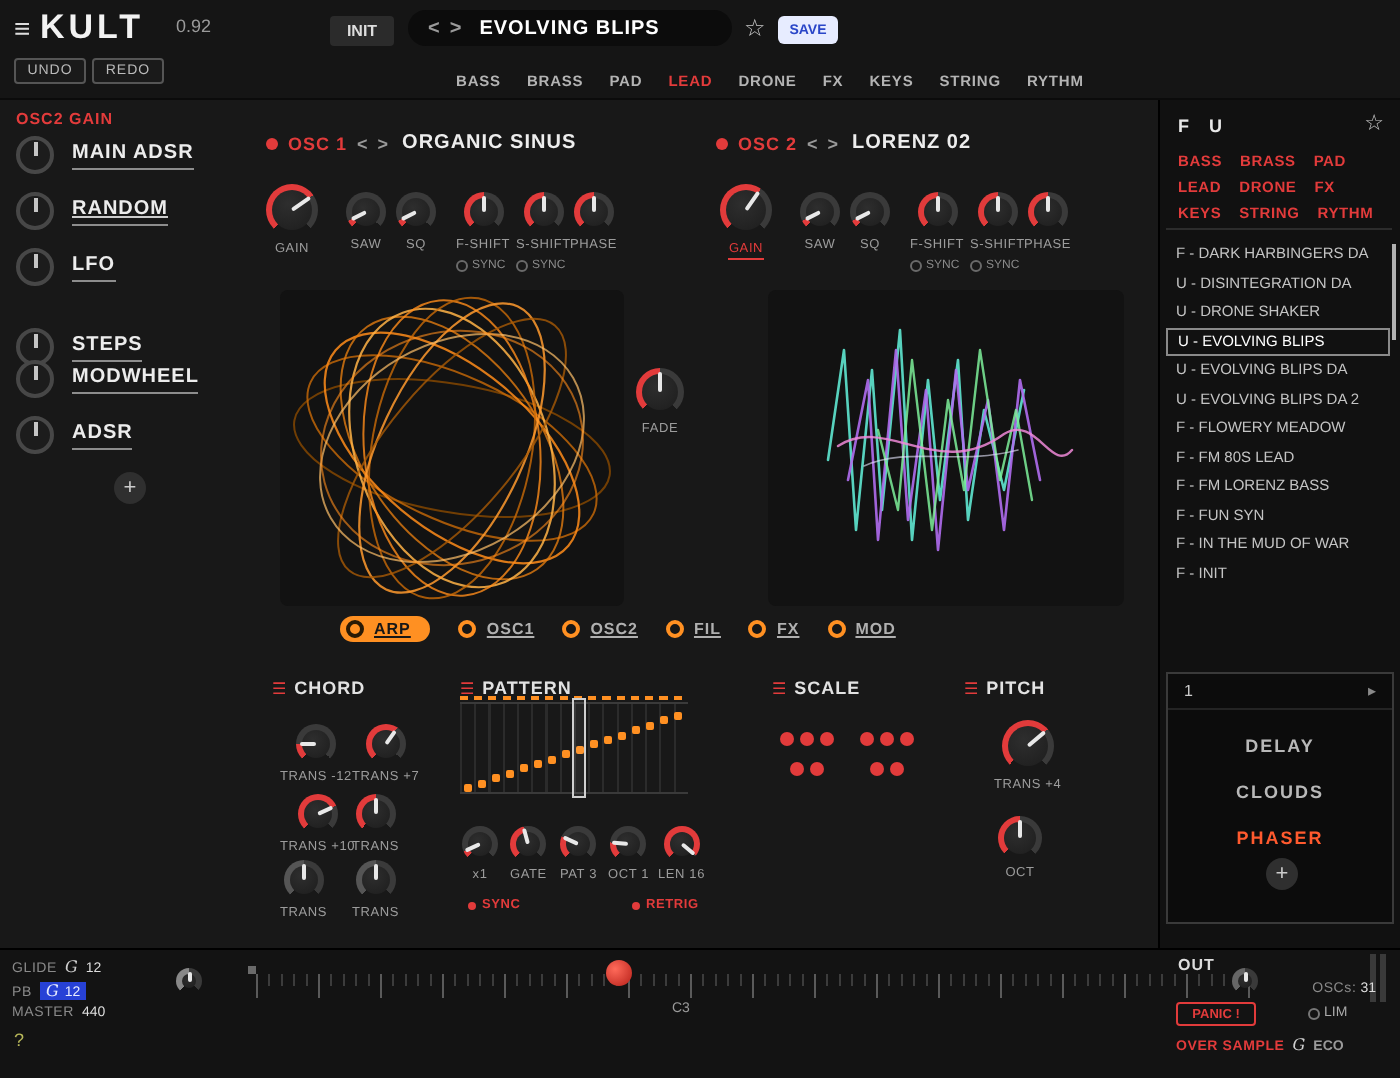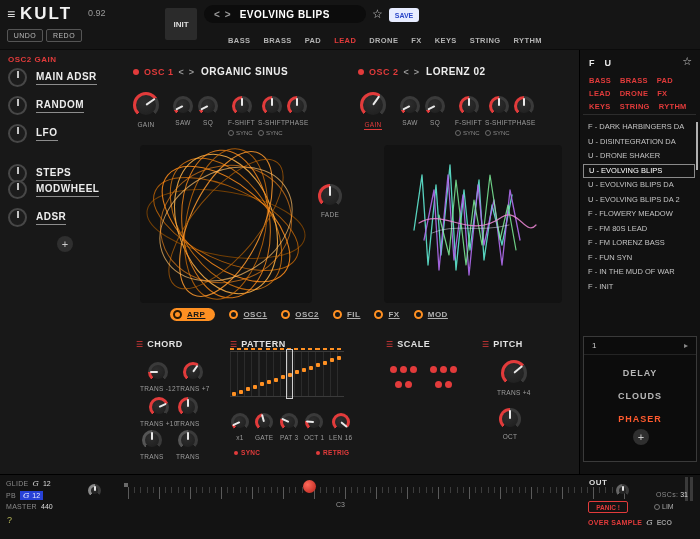--- a/index.html
+++ b/index.html
@@ -6,21 +6,21 @@
   html,body{width:700px;height:539px;background:#181818;overflow:hidden;}
   #app{position:relative;width:700px;height:539px;background:#181818;color:#ccc;}
 
   
   .topbar{position:absolute;left:0;top:0;width:700px;height:50px;background:#151515;border-bottom:1px solid #0b0b0b;}
   .logo-lines{position:absolute;left:7px;top:6px;font-size:14px;color:#ddd;}
   .logo-text{position:absolute;left:20px;top:4px;font-size:17px;font-weight:bold;color:#f2f2f2;letter-spacing:2px;}
   .logo-ver{position:absolute;left:88px;top:8px;font-size:9px;color:#9a9a9a;}
   .hist-btn{position:absolute;width:36px;height:13px;border:1px solid #555;border-radius:2px;font-size:7px;color:#bbb;
     display:flex;align-items:center;justify-content:center;letter-spacing:.5px;cursor:pointer;background:#1a1a1a;}
-  .init-btn{position:absolute;left:165px;top:8px;width:32px;height:32px;background:#2b2b2b;border-radius:2px;
+  .init-btn{position:absolute;left:165px;top:8px;width:32px;height:15px;background:#2b2b2b;border-radius:2px;
     font-size:8px;font-weight:bold;color:#ddd;display:flex;align-items:center;justify-content:center;cursor:pointer;}
   .preset-pill{position:absolute;left:204px;top:5px;width:162px;height:18px;background:#0c0c0c;border-radius:9px;
     display:flex;align-items:center;padding:0 10px;gap:5px;}
   .pill-nav{font-size:10px;color:#9a9a9a;font-weight:bold;cursor:pointer;}
   .pill-name{font-size:10px;font-weight:bold;color:#fff;letter-spacing:.5px;margin-left:4px;white-space:nowrap;}
   .star{font-size:12px;color:#c9c9c9;cursor:pointer;}
   .topbar .star{position:absolute;left:372px;top:7px;}
   .save-btn{position:absolute;left:389px;top:8px;width:30px;height:14px;background:#e7ecff;border-radius:3px;
     font-size:7px;font-weight:bold;color:#2a46c8;display:flex;align-items:center;justify-content:center;cursor:pointer;}
   .brand{position:absolute;right:8px;top:6px;display:flex;align-items:center;gap:6px;}
@@ -178,21 +178,21 @@
         <span class="cat">RYTHM</span>
       </div>
   </div>
 
   <span class="ctx-label">OSC2 GAIN</span>
 
   <div class="src-item" style="top:68px;">
     <span class="src-icon"></span>
     <span class="src-label">MAIN ADSR</span>
   </div>
-  <div class="src-item" style="top:96px;">
+  <div class="src-item" style="top:96px;text-decoration:underline;">
     <span class="src-icon"></span>
     <span class="src-label">RANDOM</span>
   </div>
   <div class="src-item" style="top:124px;">
     <span class="src-icon"></span>
     <span class="src-label">LFO</span>
   </div>
   <div class="src-item" style="top:152px;margin-top:12px;">
     <span class="src-icon"></span>
     <span class="src-label">STEPS</span>

